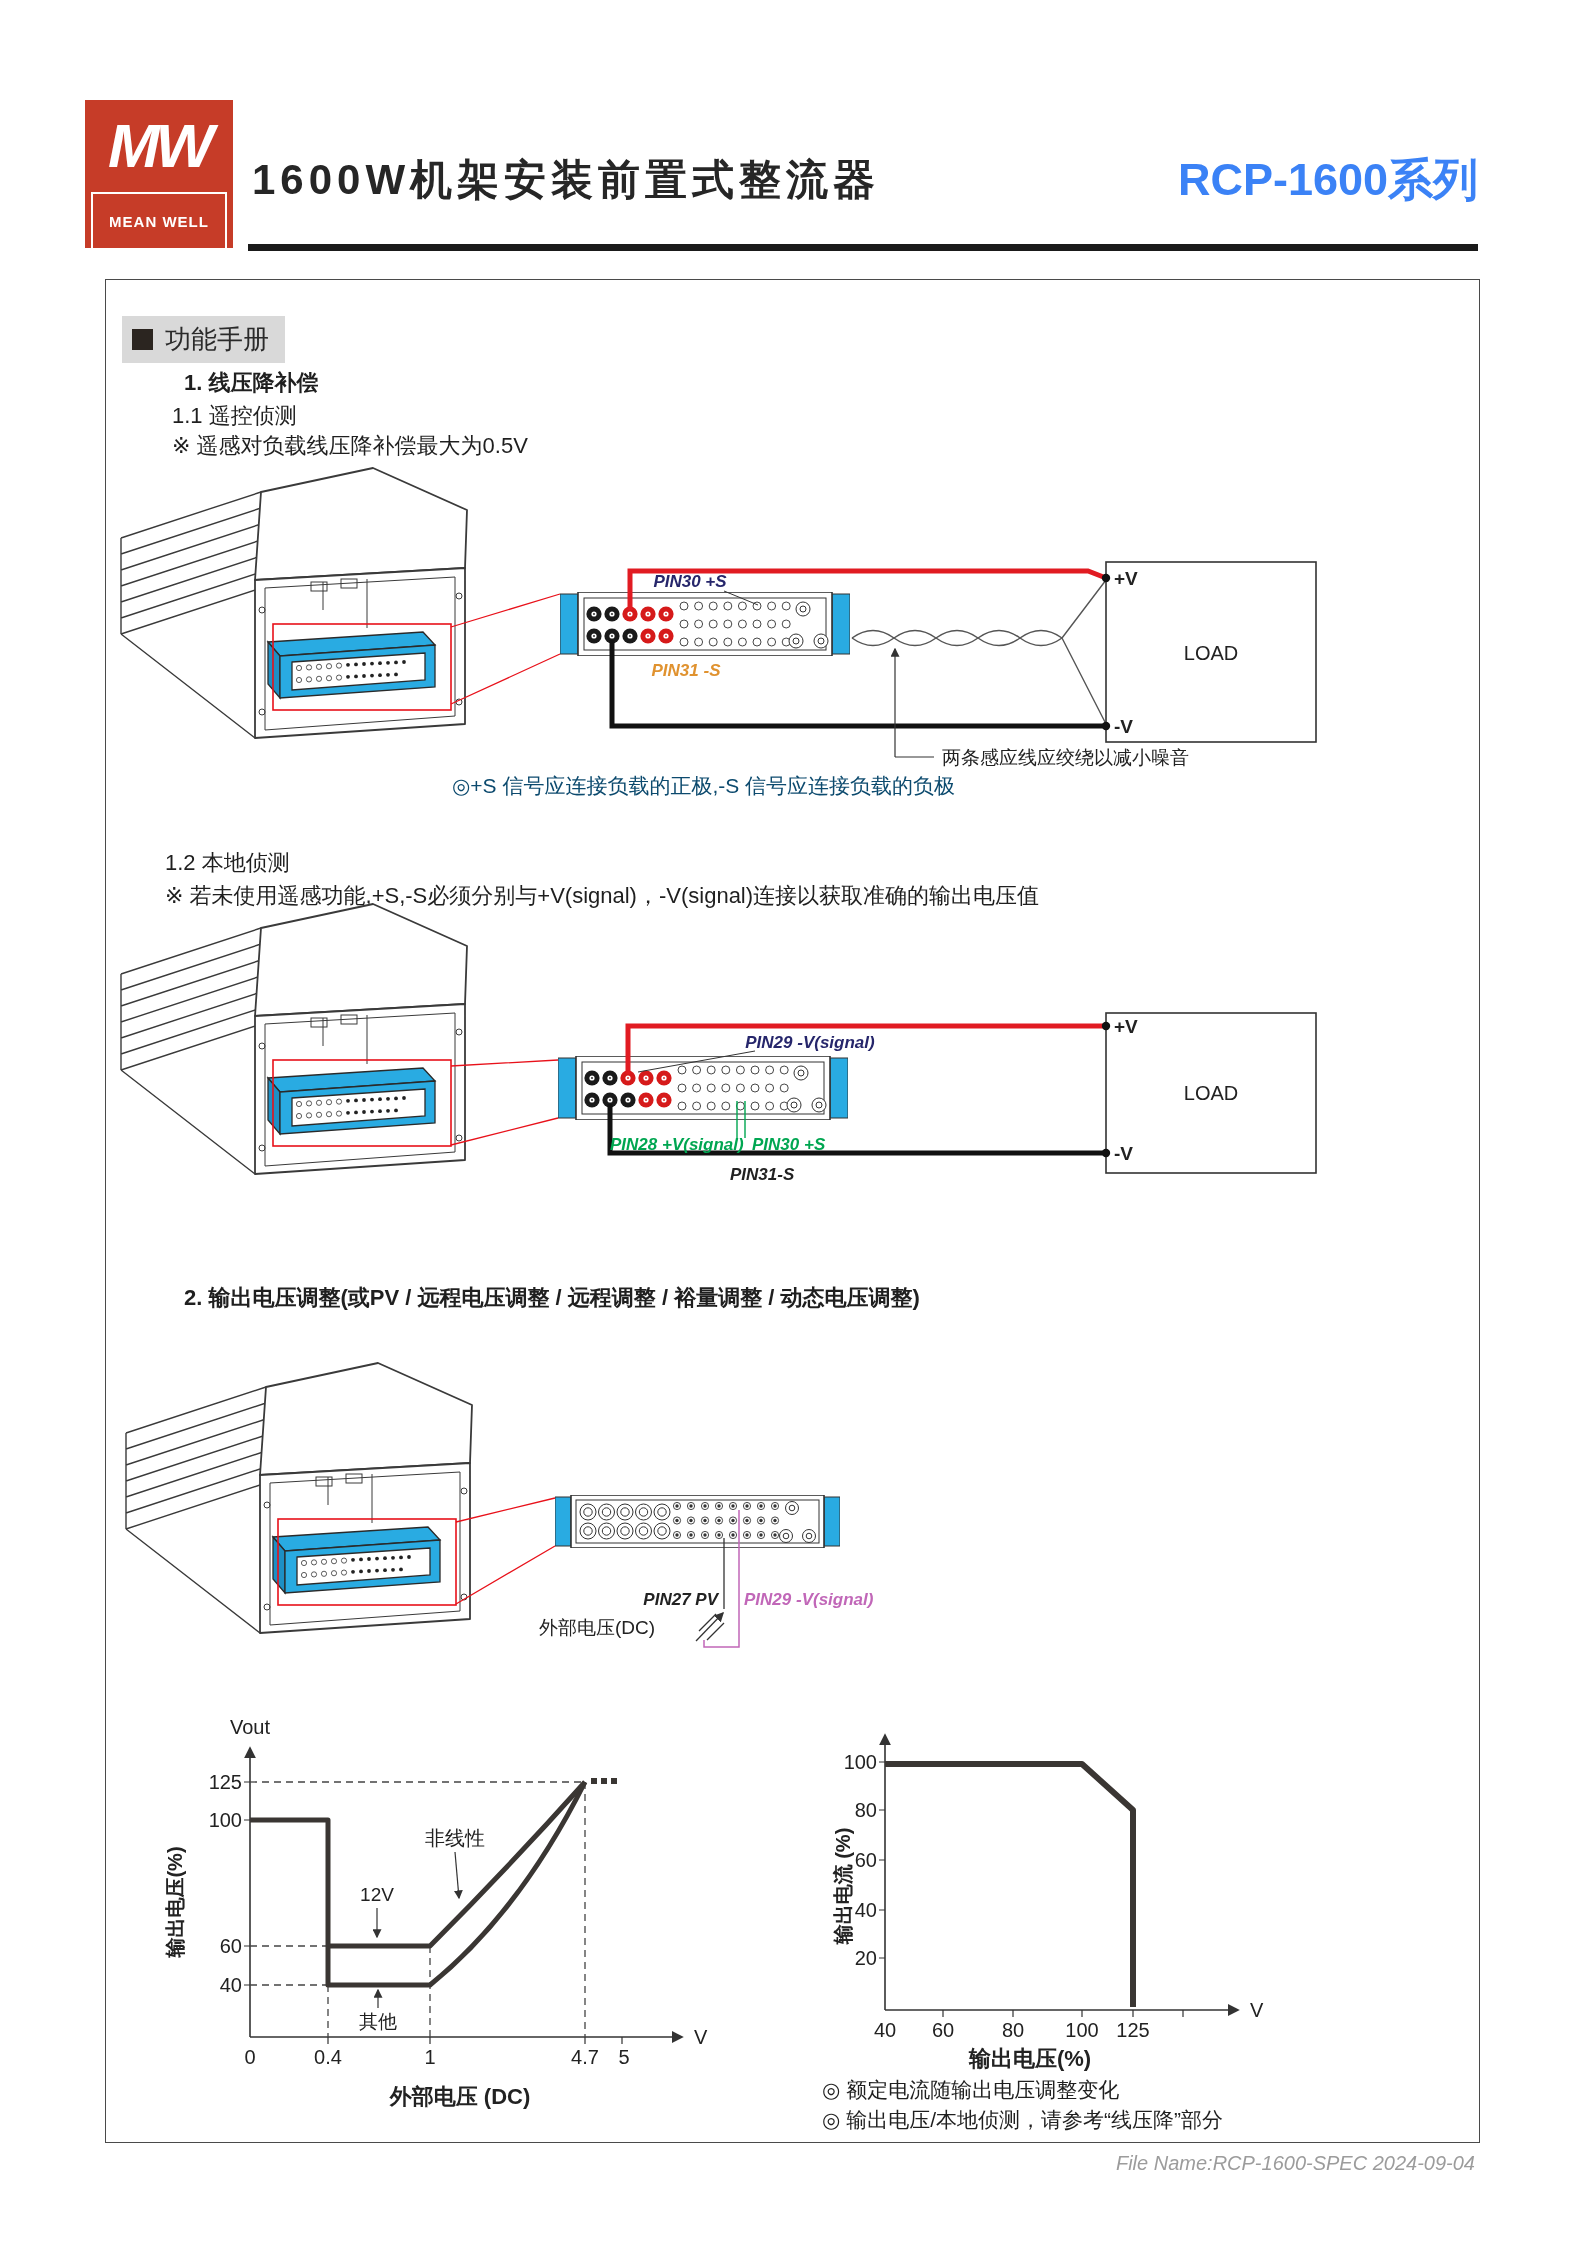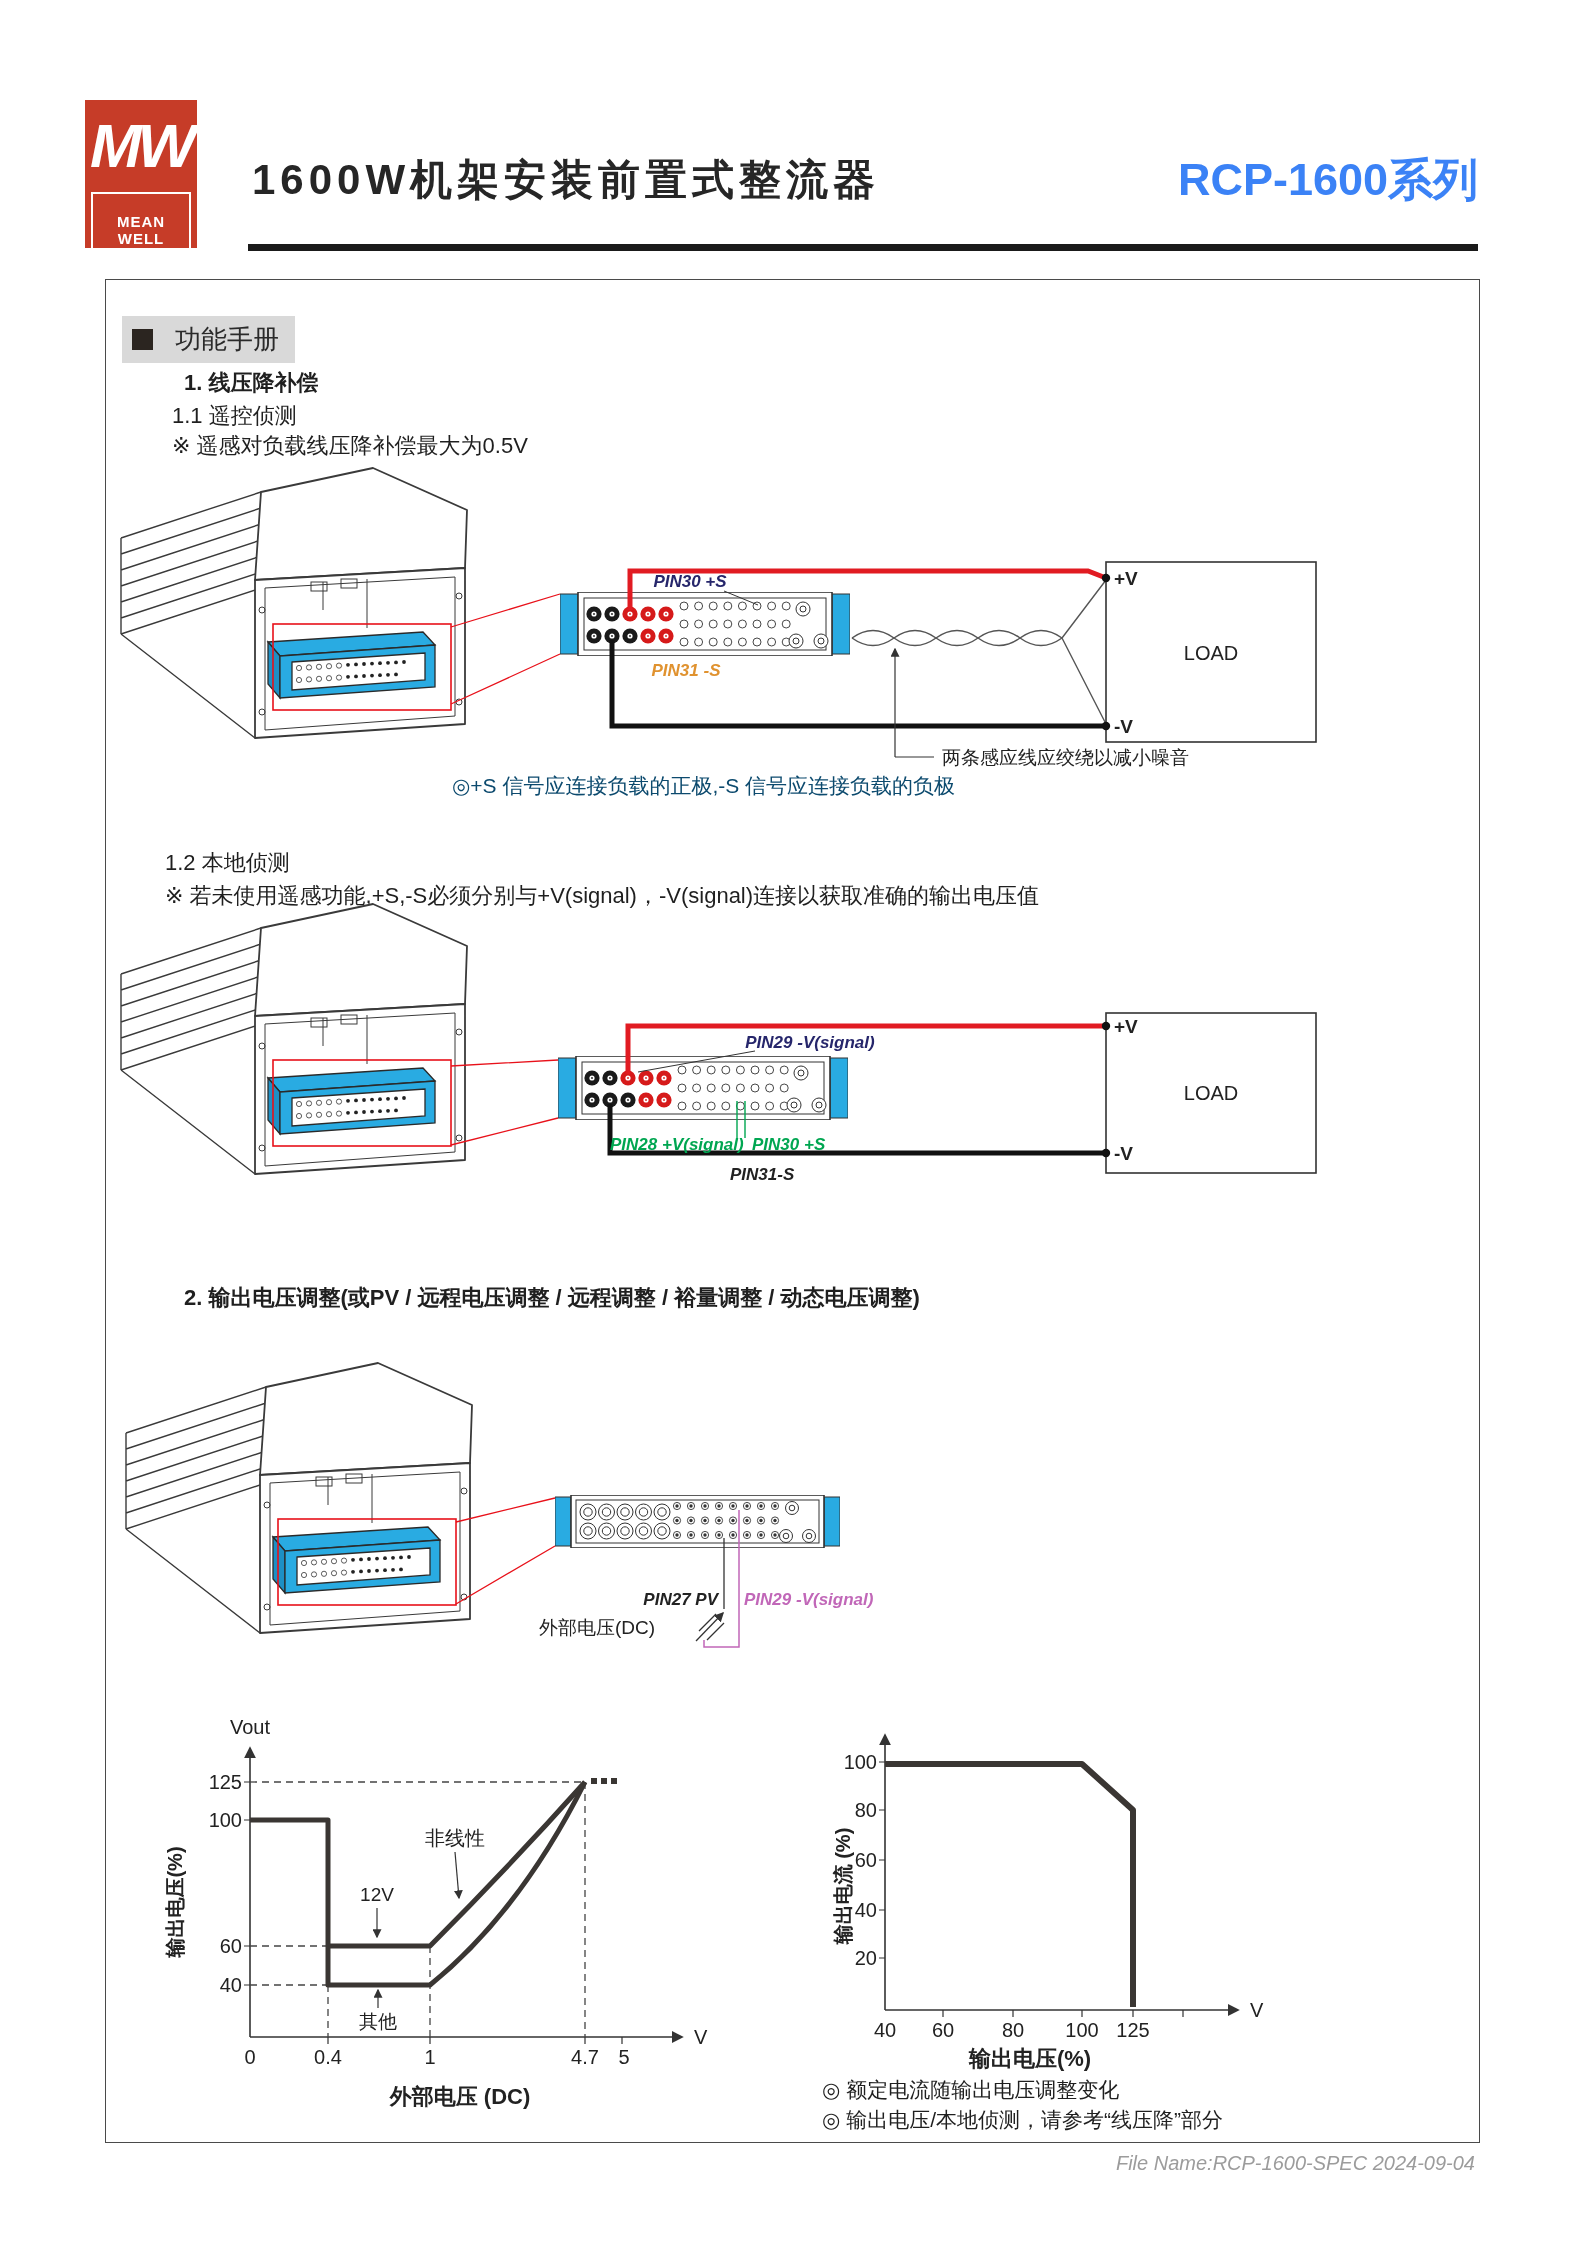--- a/index.html
+++ b/index.html
@@ -1,30 +1,30 @@
 <!DOCTYPE html>
 <html><head>
 <meta charset="utf-8">
 <style>
   html,body{margin:0;padding:0;background:#fff;}
   #page{position:relative;width:1587px;height:2245px;background:#fff;overflow:hidden;
         font-family:"Liberation Sans","DejaVu Sans",sans-serif;color:#222;}
   .abs{position:absolute;}
   
-  .logo{left:85px;top:100px;width:112px;height:148px;background:#c63c28;text-align:center;}
+  .logo{left:85px;top:100px;width:148px;height:148px;background:#c63c28;text-align:center;}
   .logo-mw{color:#fff;font-size:62px;font-weight:bold;font-style:italic;letter-spacing:-4px;line-height:92px;}
   .logo-brand{margin:0 6px;border:2px solid #fff;color:#fff;font-size:15px;font-weight:bold;
               letter-spacing:1px;padding:19px 0;}
   .doc-title{left:252px;top:152px;font-size:42px;font-weight:600;letter-spacing:5px;color:#262626;}
   .doc-series{left:1020px;top:150px;width:458px;text-align:right;font-size:45px;font-weight:800;color:#3b82f6;}
   .rule{left:248px;top:244px;width:1230px;height:7px;background:#1a1a1a;}
   
   .mainbox{left:105px;top:279px;width:1373px;height:1862px;border:1.5px solid #4a4a4a;}
   .heading{left:122px;top:316px;background:#d9d9d9;padding:6px 16px 6px 10px;font-size:26px;
-           display:flex;align-items:center;gap:22px;color:#2a2a2a;}
+           display:flex;align-items:center;gap:12px;color:#2a2a2a;}
   .bullet{display:inline-block;width:21px;height:21px;background:#2b2520;}
   .tline{font-size:22px;color:#1f1f1f;white-space:nowrap;}
   .bold{font-weight:bold;margin-left:34px;}
   .caption{font-size:21px;color:#0c4a6e;}
   .note-line{font-size:21px;color:#1f1f1f;}
   .footer{left:1100px;top:2152px;width:375px;text-align:right;font-style:italic;
           color:#9c9c9c;font-size:20px;}
   
   svg text{font-family:"Liberation Sans","DejaVu Sans",sans-serif;fill:#222;}
   .it{font-style:italic;font-weight:bold;}

